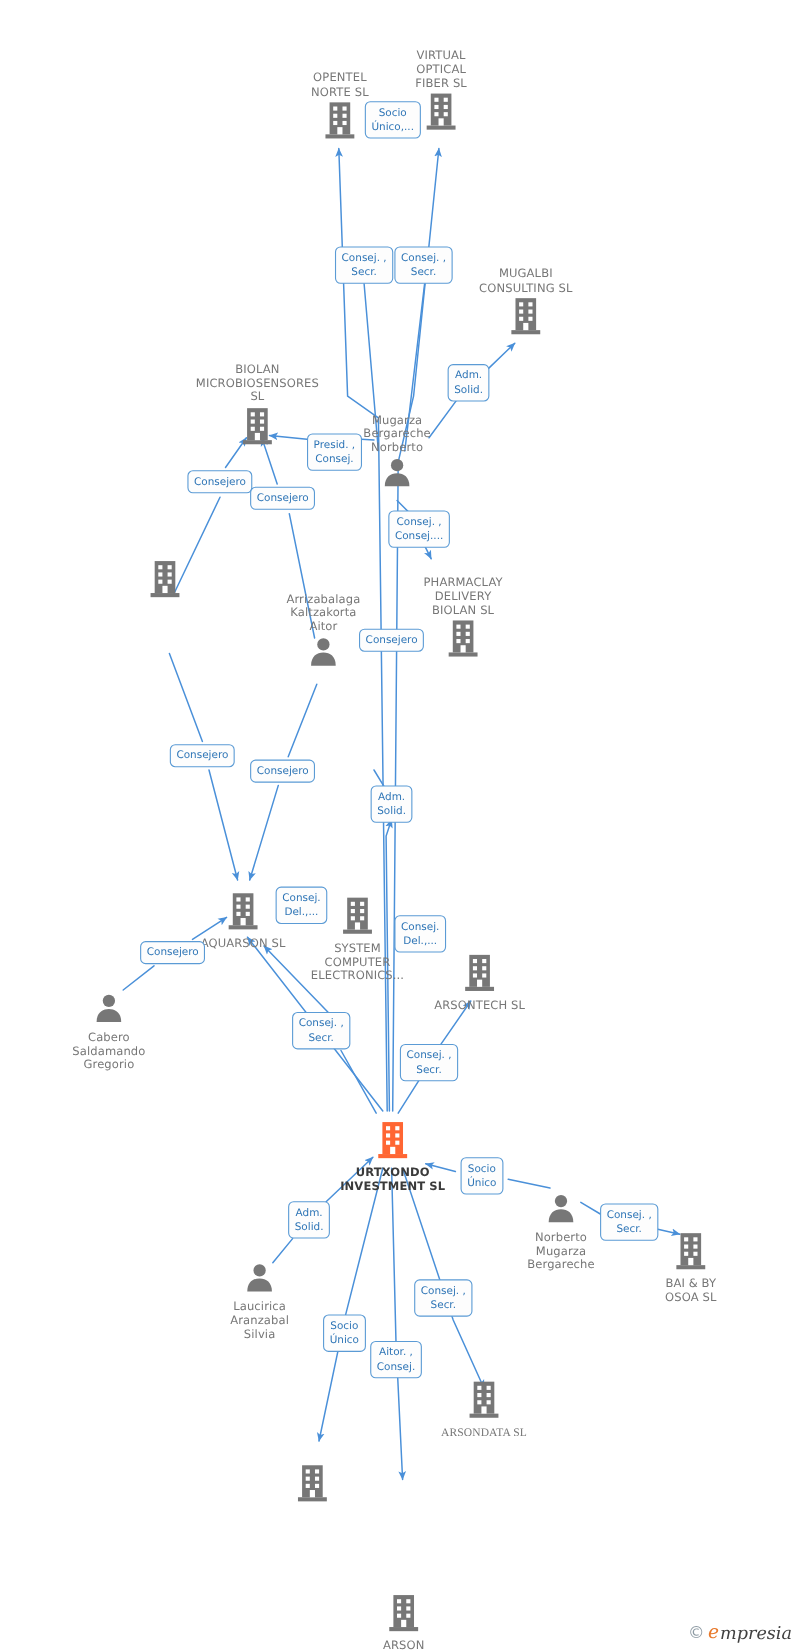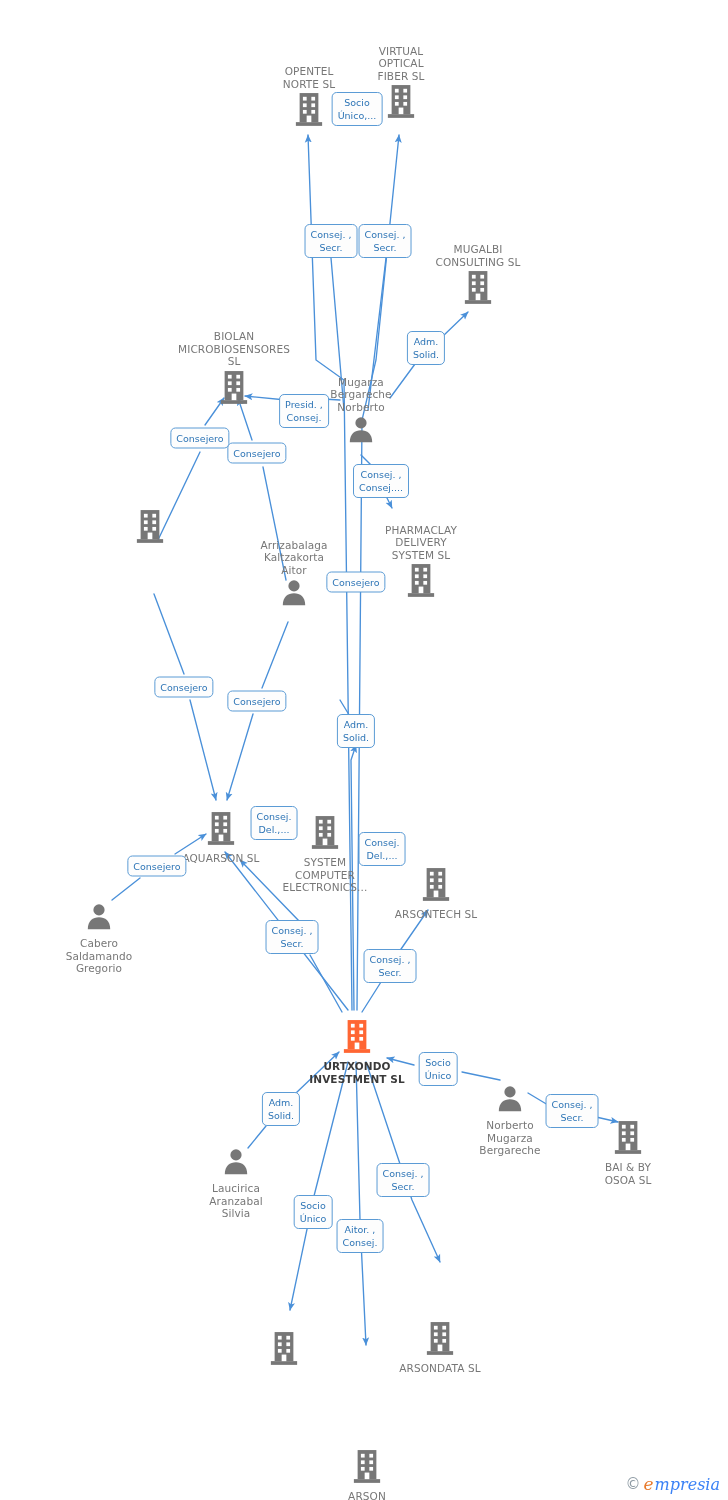--- a/index.html
+++ b/index.html
@@ -30,21 +30,21 @@
     box-shadow:0 0 0 0 rgba(0,0,0,0);
   }
 
   
   .watermark{
     position:absolute;right:8px;bottom:6px;display:flex;align-items:center;
     gap:3px;font-size:15px;
   }
   .watermark .c{color:#8d9aa3;font-size:15px;}
   .watermark .e{color:#e8792b;font-family:"DejaVu Serif",serif;font-style:italic;font-size:17px;}
-  .watermark .rest{color:#3b82f6;font-family:"DejaVu Serif",serif;font-style:italic;font-size:16px;margin-left:-2px;}
+  .watermark .rest{color:#404040;font-family:"DejaVu Serif",serif;font-style:italic;font-size:16px;margin-left:-2px;}
 </style>
 </head>
 <body>
 
 <div id="stage">
 
   <svg id="edges" viewBox="0 0 728 1500">
     <defs>
       <marker id="ah" markerWidth="7" markerHeight="7" refX="5.6" refY="3" orient="auto" markerUnits="strokeWidth">
         <path d="M0,0.4 L6,3 L0,5.6 L1.4,3 z" fill="#4a90d9"></path>
@@ -179,21 +179,21 @@
 Kaltzakorta
 Aitor</span>
         <span class="glyph"><svg width="28" height="30" viewBox="0 0 32 32">
             <circle cx="16" cy="9" r="6.4" fill="#777777"></circle>
             <path d="M3.2 31 C3.2 21.4 9 17.4 16 17.4 C23 17.4 28.8 21.4 28.8 31 Z" fill="#777777"></path>
           </svg></span>
       </div>
       <div class="node above" style="left: 421px; top: 523.5px;">
         <span class="lbl">PHARMACLAY
 DELIVERY
-SYSTEM SL</span>
+BIOLAN SL</span>
         <span class="glyph"><svg width="30" height="36" viewBox="0 0 32 38">
             <rect x="6" y="2" width="20" height="31" fill="#777777"></rect>
             <rect x="2" y="33" width="28" height="4" fill="#777777"></rect>
             <rect x="9.5" y="6" width="4" height="4" fill="#ffffff"></rect>
             <rect x="18.5" y="6" width="4" height="4" fill="#ffffff"></rect>
             <rect x="9.5" y="13" width="4" height="4" fill="#ffffff"></rect>
             <rect x="18.5" y="13" width="4" height="4" fill="#ffffff"></rect>
             <rect x="9.5" y="20" width="4" height="4" fill="#ffffff"></rect>
             <rect x="18.5" y="20" width="4" height="4" fill="#ffffff"></rect>
             <rect x="13.5" y="26" width="5" height="7" fill="#ffffff"></rect>
@@ -293,21 +293,21 @@
       </div>
       <div class="node below" style="left: 236px; top: 1146px;">
         <span class="glyph"><svg width="28" height="30" viewBox="0 0 32 32">
             <circle cx="16" cy="9" r="6.4" fill="#777777"></circle>
             <path d="M3.2 31 C3.2 21.4 9 17.4 16 17.4 C23 17.4 28.8 21.4 28.8 31 Z" fill="#777777"></path>
           </svg></span>
         <span class="lbl">Laucirica
 Aranzabal
 Silvia</span>
       </div>
-      <div class="node below" style="left: 440px; top: 1320px;">
+      <div class="node below" style="left: 440px; top: 1254px; font-family: Liberation Serif, serif;">
         <span class="glyph"><svg width="30" height="36" viewBox="0 0 32 38">
             <rect x="6" y="2" width="20" height="31" fill="#777777"></rect>
             <rect x="2" y="33" width="28" height="4" fill="#777777"></rect>
             <rect x="9.5" y="6" width="4" height="4" fill="#ffffff"></rect>
             <rect x="18.5" y="6" width="4" height="4" fill="#ffffff"></rect>
             <rect x="9.5" y="13" width="4" height="4" fill="#ffffff"></rect>
             <rect x="18.5" y="13" width="4" height="4" fill="#ffffff"></rect>
             <rect x="9.5" y="20" width="4" height="4" fill="#ffffff"></rect>
             <rect x="18.5" y="20" width="4" height="4" fill="#ffffff"></rect>
             <rect x="13.5" y="26" width="5" height="7" fill="#ffffff"></rect>

